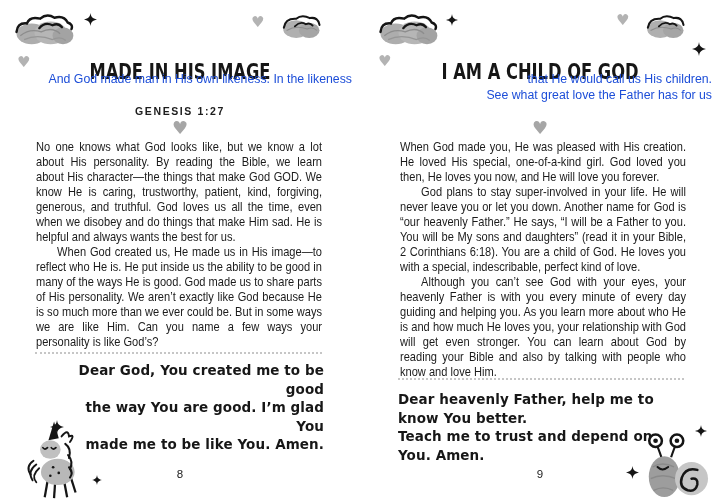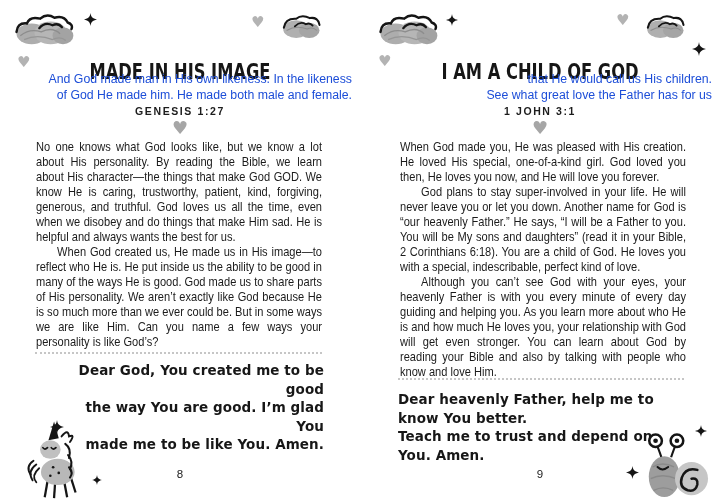--- a/index.html
+++ b/index.html
@@ -93,21 +93,20 @@
         <path d="M14 26 q14 -8 30 -2 q8 -4 14 2" stroke="#8d8d8d" stroke-width="1.5" fill="none"></path>
         <path d="M10 22 Q12 8 28 9 Q36 2 48 8 Q60 6 62 18" fill="none" stroke="#151515" stroke-width="3" stroke-linecap="round"></path>
         <path d="M26 20 Q34 12 42 17 Q48 14 52 19" fill="none" stroke="#151515" stroke-width="2.6" stroke-linecap="round"></path>
       </svg>
     </span>
     <span class="heart" style="left:17px;top:55px;">♥</span>
 
     <h1 class="title">MADE IN HIS IMAGE</h1>
     <div class="verse">
       <div>And God made man in His own likeness. In the likeness</div>
-      <div>of God He made him. He made both male and female.</div>
     </div>
     <div class="reference">GENESIS 1:27</div>
     <span class="heart center" style="top:119px;">♥</span>
 
     <div class="body">
       <p>No one knows what God looks like, but we know a lot about His personality. By reading the Bible, we learn about His character—the things that make God GOD. We know He is caring, trustworthy, patient, kind, forgiving, generous, and truthful. God loves us all the time, even when we disobey and do things that make Him sad. He is helpful and always wants the best for us.</p>
       <p class="indent">When God created us, He made us in His image—to reflect who He is. He put inside us the ability to be good in many of the ways He is good. God made us to share parts of His personality. We aren’t exactly like God because He is so much more than we ever could be. But in some ways we are like Him. Can you name a few ways your personality is like God’s?</p>
     </div>
 
     <div class="dotted"></div>
@@ -188,21 +187,20 @@
           <path d="M8 0 C8.7 4.8 10.2 6.6 16 8 C10.2 9.4 8.7 11.2 8 16 C7.3 11.2 5.8 9.4 0 8 C5.8 6.6 7.3 4.8 8 0 Z" fill="#151515"></path>
         </svg>
     </span>
     <span class="heart" style="left:18px;top:54px;">♥</span>
 
     <h1 class="title">I AM A CHILD OF GOD</h1>
     <div class="verse">
       <div>that He would call us His children.</div>
       <div>See what great love the Father has for us</div>
     </div>
-    <div class="reference">1 JOHN 3:1</div>
     <span class="heart center" style="top:119px;">♥</span>
 
     <div class="body">
       <p>When God made you, He was pleased with His creation. He loved His special, one-of-a-kind girl. God loved you then, He loves you now, and He will love you forever.</p>
       <p class="indent">God plans to stay super-involved in your life. He will never leave you or let you down. Another name for God is “our heavenly Father.” He says, “I will be a Father to you. You will be My sons and daughters” (read it in your Bible, 2 Corinthians 6:18). You are a child of God. He loves you with a special, indescribable, perfect kind of love.</p>
       <p class="indent">Although you can’t see God with your eyes, your heavenly Father is with you every minute of every day guiding and helping you. As you learn more about who He is and how much He loves you, your relationship with God will get even stronger. You can learn about God by reading your Bible and also by talking with people who know and love Him.</p>
     </div>
 
     <div class="dotted"></div>
 

